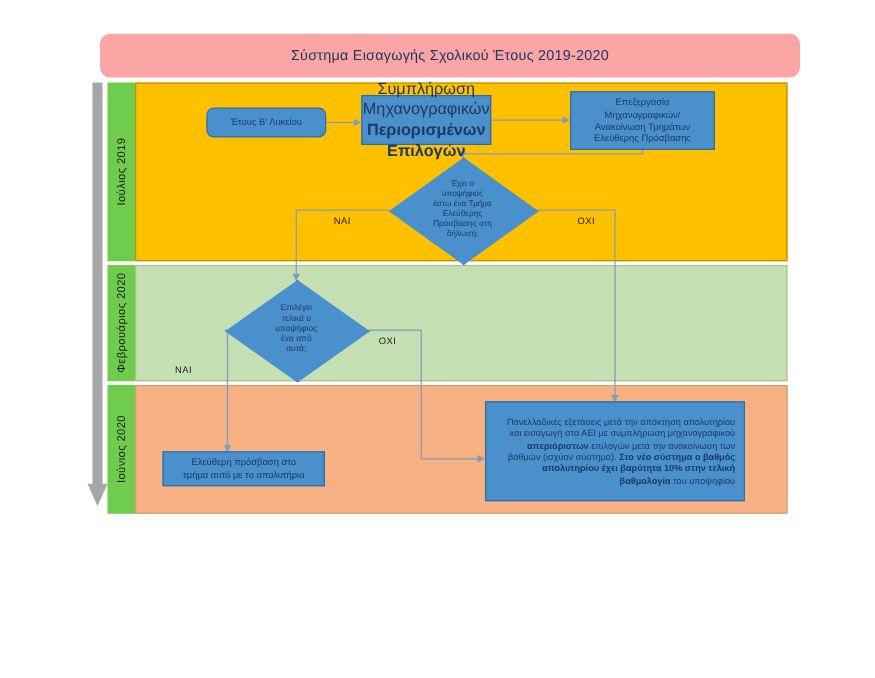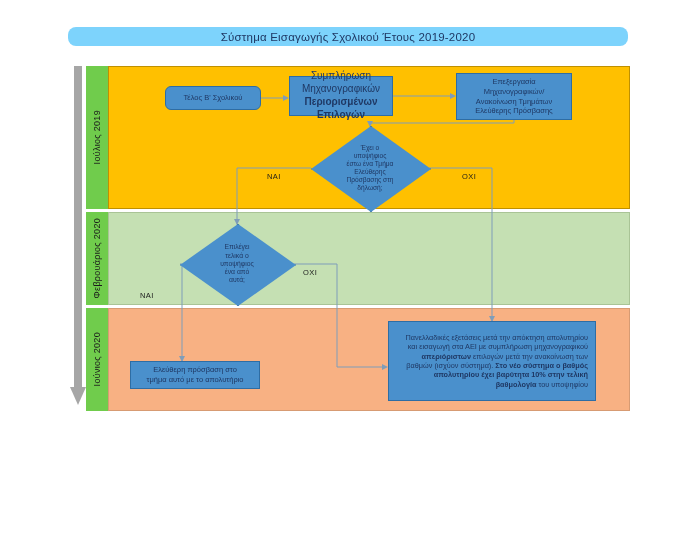--- a/index.html
+++ b/index.html
@@ -7,22 +7,22 @@
     width:700px;height:542px;
     background:#ffffff;
     font-family:"Liberation Sans","DejaVu Sans",sans-serif;
     overflow:hidden;
     position:relative;
   }
   #canvas{position:absolute;left:0;top:0;width:700px;height:542px;}
 
   
   .title-banner{
-    position:absolute;left:68px;top:27px;width:560px;height:19px;
-    background:#7dd3fc;border-radius:8px;
+    position:absolute;left:80px;top:27px;width:560px;height:35px;
+    background:#fca5a5;border-radius:8px;
     display:flex;align-items:center;justify-content:center;
     color:#1f3864;font-size:11.5px;letter-spacing:.2px;
   }
 
   
   .timeline-arrow{position:absolute;left:70px;top:66px;width:16px;height:345px;}
   .timeline-arrow .shaft{
     position:absolute;left:4px;top:0;width:8px;height:325px;background:#a6a6a6;
   }
   .timeline-arrow .head{
@@ -59,21 +59,21 @@
     position:absolute;box-sizing:border-box;
     background:#4a90cc;border:1px solid #2e6da4;
     color:#1f3864;
     display:flex;align-items:center;justify-content:center;text-align:center;
     line-height:1.28;
   }
   .node.rounded{border-radius:6px;}
   .node p{margin:0;padding:0 4px;}
 
   #n-telos{left:165px;top:86px;width:96px;height:24px;font-size:7.5px;}
-  #n-simpl{left:289px;top:76px;width:104px;height:40px;font-size:10px;}
+  #n-simpl{left:289px;top:76px;width:104px;height:40px;font-size:13px;}
   #n-epex{left:456px;top:73px;width:116px;height:47px;font-size:7.5px;}
   #n-eleftheri{left:130px;top:361px;width:130px;height:28px;font-size:7.5px;}
   #n-panel{left:388px;top:321px;width:208px;height:80px;font-size:7.3px;}
   #n-panel p{padding:0 7px;text-align:right;}
   .node b{font-weight:bold;}
 
   
   .diamond-wrap{position:absolute;}
   .diamond-shape{
     position:absolute;left:0;top:0;width:100%;height:100%;
@@ -155,21 +155,21 @@
     <polygon class="arrowhead" points="489,316 495,316 492,322"></polygon>
 
     <path d="M180 264 L182 264 L182 361"></path>
     <polygon class="arrowhead" points="179,356 185,356 182,362"></polygon>
 
     <path d="M294 264 L337 264 L337 367 L382 367"></path>
     <polygon class="arrowhead" points="382,364 388,367 382,370"></polygon>
   </svg>
 
   <div class="node rounded" id="n-telos">
-    <p>Τέλος Β' Σχολικού</p>
+    <p>Έτους Β' Λυκείου</p>
   </div>
 
   <div class="node" id="n-simpl">
     <p>
       <span>Συμπλήρωση</span><br>
       <span>Μηχανογραφικών</span><br>
       <b>Περιορισμένων Επιλογών</b>
     </p>
   </div>
 

